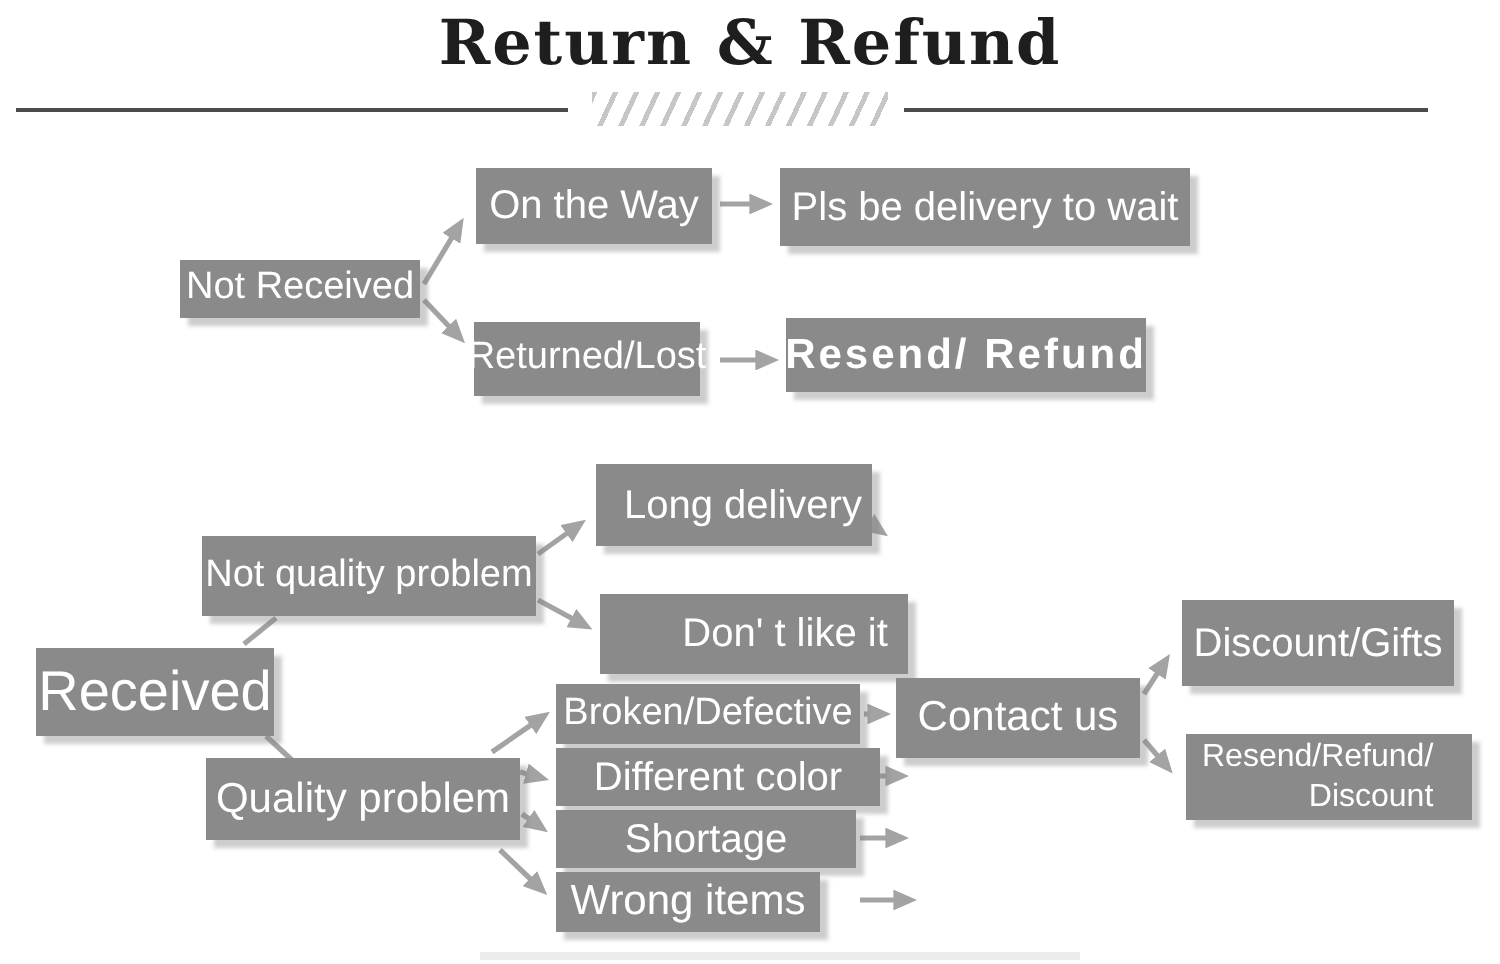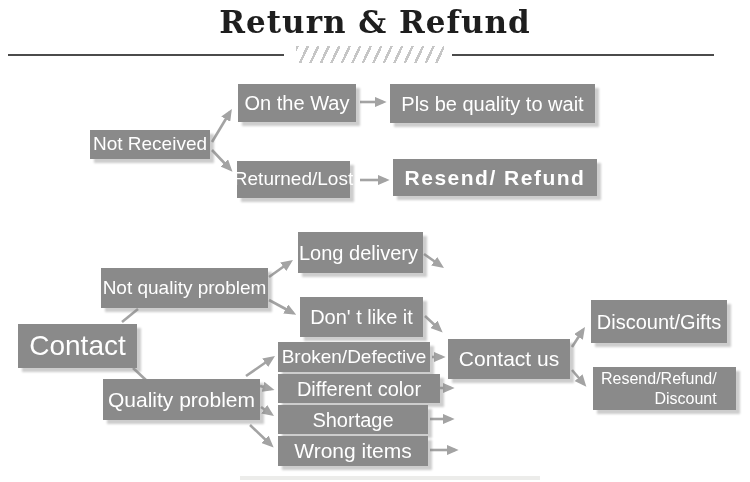--- a/index.html
+++ b/index.html
@@ -28,21 +28,21 @@
   }
   
   .node{
     position:absolute;
     background:var(--box,#8a8a8a);
     color:var(--text,#ffffff);
     display:flex;align-items:center;justify-content:center;
     box-shadow:4px 4px 2px rgba(130,130,130,0.40);
     line-height:1.1;white-space:nowrap;
   }
-  .node.align-left{justify-content:flex-start;padding-left:1px;overflow:hidden;}
+  .node.align-left{justify-content:flex-start;padding-left:14px;overflow:hidden;}
   .node.multiline{
     justify-content:flex-start;text-align:right;
     padding-left:8px;white-space:pre-line;line-height:1.2;
   }
   .node.bold{font-weight:700;letter-spacing:1.5px;}
   
   svg.connectors{position:absolute;left:0;top:0;pointer-events:none;}
   svg.connectors line{stroke:var(--arrow,#a3a3a3);stroke-width:2.6;}
   svg.connectors .head{fill:var(--arrow,#a3a3a3);}
   .bottom-smudge{
@@ -85,43 +85,43 @@
     <line x1="430" y1="419" x2="451" y2="419" marker-end="url(#ah)"></line>
     <line x1="430" y1="450" x2="455" y2="450" marker-end="url(#ah)"></line>
     <line x1="572" y1="347" x2="583" y2="330" marker-end="url(#ah)"></line>
     <line x1="572" y1="370" x2="584" y2="384" marker-end="url(#ah)"></line>
   </svg>
 
   <div class="node" style="left:90px;top:130px;width:120px;height:29px;font-size:19px;">Not Received</div>
 
   <div class="node" style="left:238px;top:84px;width:118px;height:38px;font-size:20px;">On the Way</div>
 
-  <div class="node" style="left:390px;top:84px;width:205px;height:39px;font-size:20px;">Pls be quality to wait</div>
+  <div class="node" style="left:390px;top:84px;width:205px;height:39px;font-size:20px;">Pls be delivery to wait</div>
 
   <div class="node" style="left:237px;top:161px;width:113px;height:37px;font-size:19px;">Returned/Lost</div>
 
-  <div class="node bold" style="left:393px;top:159px;width:204px;height:37px;font-size:21px;">Resend/ Refund</div>
+  <div class="node bold" style="left:393px;top:159px;width:180px;height:37px;font-size:21px;">Resend/ Refund</div>
 
   <div class="node" style="left:101px;top:268px;width:167px;height:40px;font-size:19px;">Not quality problem</div>
 
-  <div class="node" style="left:18px;top:324px;width:119px;height:44px;font-size:28px;">Contact</div>
+  <div class="node" style="left:18px;top:324px;width:119px;height:44px;font-size:28px;">Received</div>
 
   <div class="node align-left" style="left:298px;top:232px;width:124px;height:41px;font-size:20px;">Long delivery</div>
 
-  <div class="node" style="left:300px;top:297px;width:123px;height:40px;font-size:20px;">Don' t like it</div>
+  <div class="node" style="left:300px;top:297px;width:123px;height:40px;font-size:20px;padding-left:31px;">Don' t like it</div>
 
   <div class="node" style="left:103px;top:379px;width:157px;height:41px;font-size:21px;">Quality problem</div>
 
   <div class="node" style="left:278px;top:342px;width:152px;height:30px;font-size:19px;">Broken/Defective</div>
 
   <div class="node" style="left:278px;top:374px;width:162px;height:29px;font-size:20px;">Different color</div>
 
   <div class="node" style="left:278px;top:405px;width:150px;height:29px;font-size:20px;">Shortage</div>
 
-  <div class="node" style="left:278px;top:436px;width:150px;height:30px;font-size:21px;">Wrong items</div>
+  <div class="node" style="left:278px;top:436px;width:132px;height:30px;font-size:21px;">Wrong items</div>
 
   <div class="node" style="left:448px;top:339px;width:122px;height:40px;font-size:21px;">Contact us</div>
 
   <div class="node" style="left:591px;top:300px;width:136px;height:43px;font-size:20px;text-align:right;">Discount/Gifts</div>
 
   <div class="node multiline" style="left:593px;top:367px;width:135px;height:43px;font-size:16px;">Resend/Refund/
 Discount</div>
 
   <div class="bottom-smudge"></div>
 </div>

